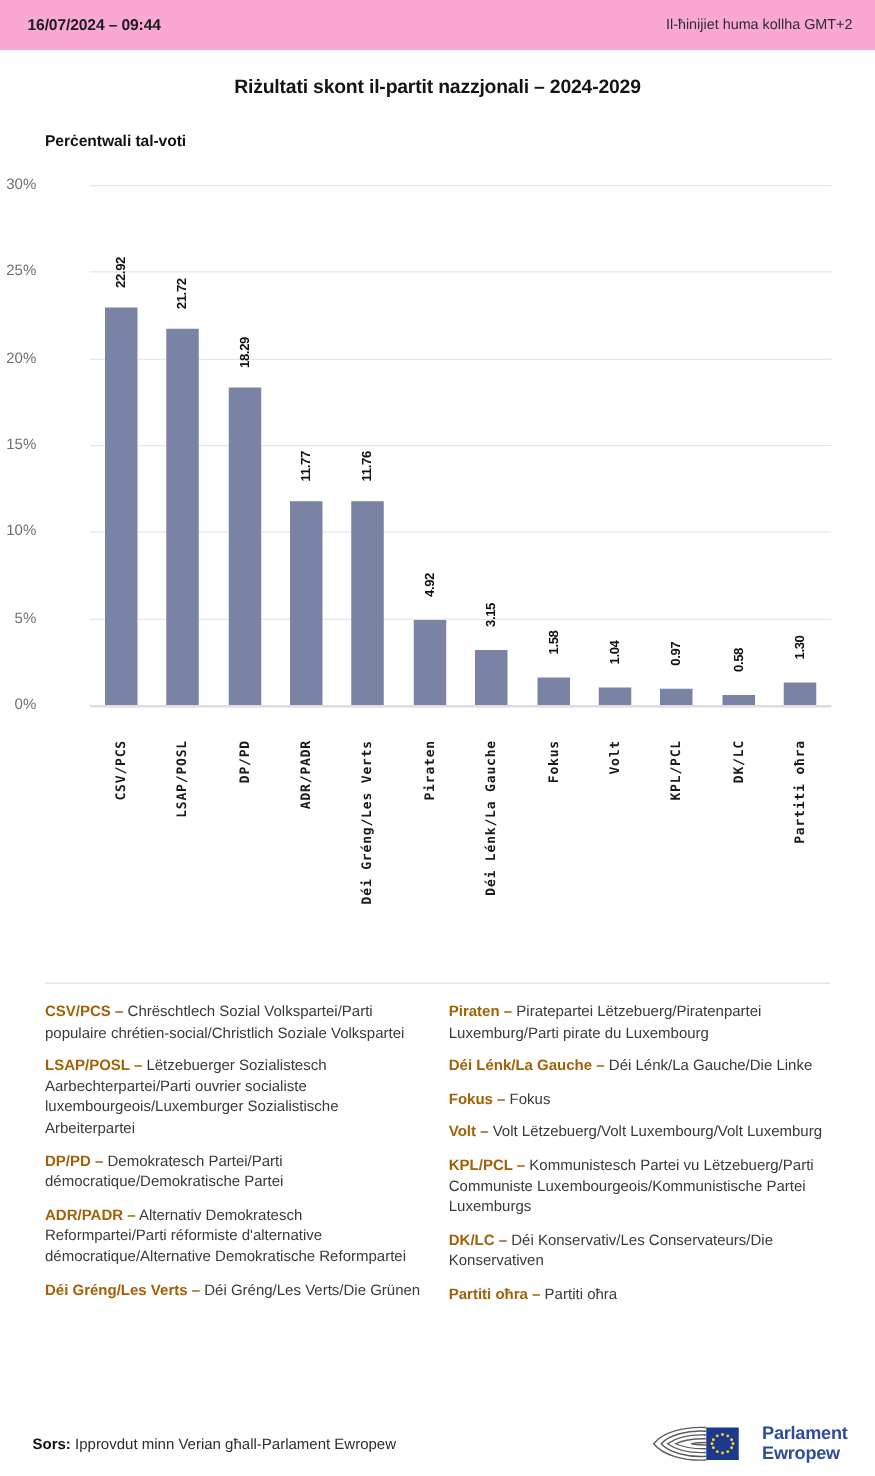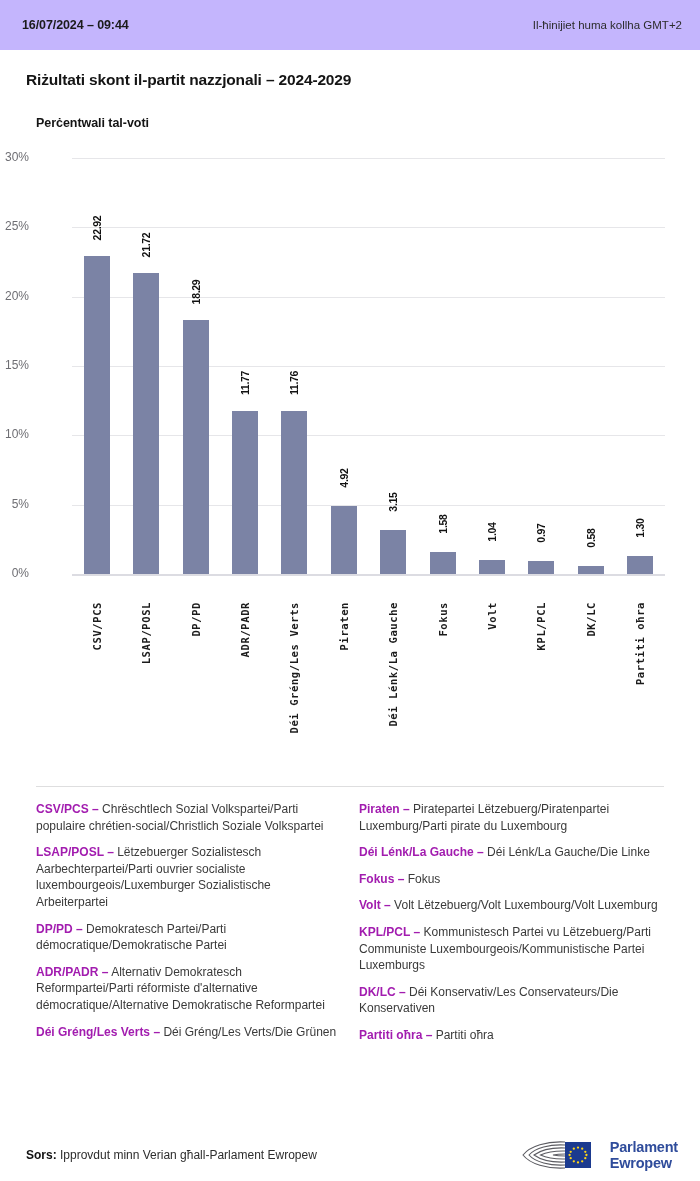--- a/index.html
+++ b/index.html
@@ -8,41 +8,41 @@
     width: 700px;
     height: 1181px;
     background: #ffffff;
     font-family: "Liberation Sans", sans-serif;
     color: #1b1b1b;
     overflow: hidden;
   }
 
   
   .topbar {
-    height: 50px;
-    background: #c4b5fd;
+    height: 40px;
+    background: #f9a8d4;
     display: flex;
     align-items: center;
     justify-content: space-between;
     padding: 0 18px 0 22px;
   }
   .topbar-date {
     font-size: 12.5px;
     font-weight: bold;
     letter-spacing: -0.1px;
     color: #1b1b1b;
   }
   .topbar-tz {
     font-size: 11.5px;
     font-weight: normal;
     color: #2c2c2c;
   }
 
   
-  .titles { padding: 21px 26px 0 26px; }
+  .titles { padding: 21px 26px 0 26px; text-align: center; }
   .page-title {
     font-size: 15.5px;
     font-weight: bold;
     letter-spacing: -0.15px;
     color: #141414;
   }
   .page-subtitle {
     font-size: 15px;
     font-weight: normal;
     color: #2d2d2d;
@@ -169,21 +169,21 @@
     margin: 14px 36px 0 36px;
   }
   .legend-col { width: 311px; }
   .legend-item {
     font-size: 12px;
     line-height: 16.6px;
     color: #3a3a3a;
     margin-bottom: 10px;
   }
   .legend-item b {
-    color: #a21caf;
+    color: #a16207;
     font-weight: bold;
   }
 
   
   .footer {
     position: absolute;
     top: 1130px;
     left: 0;
     width: 700px;
     height: 51px;

